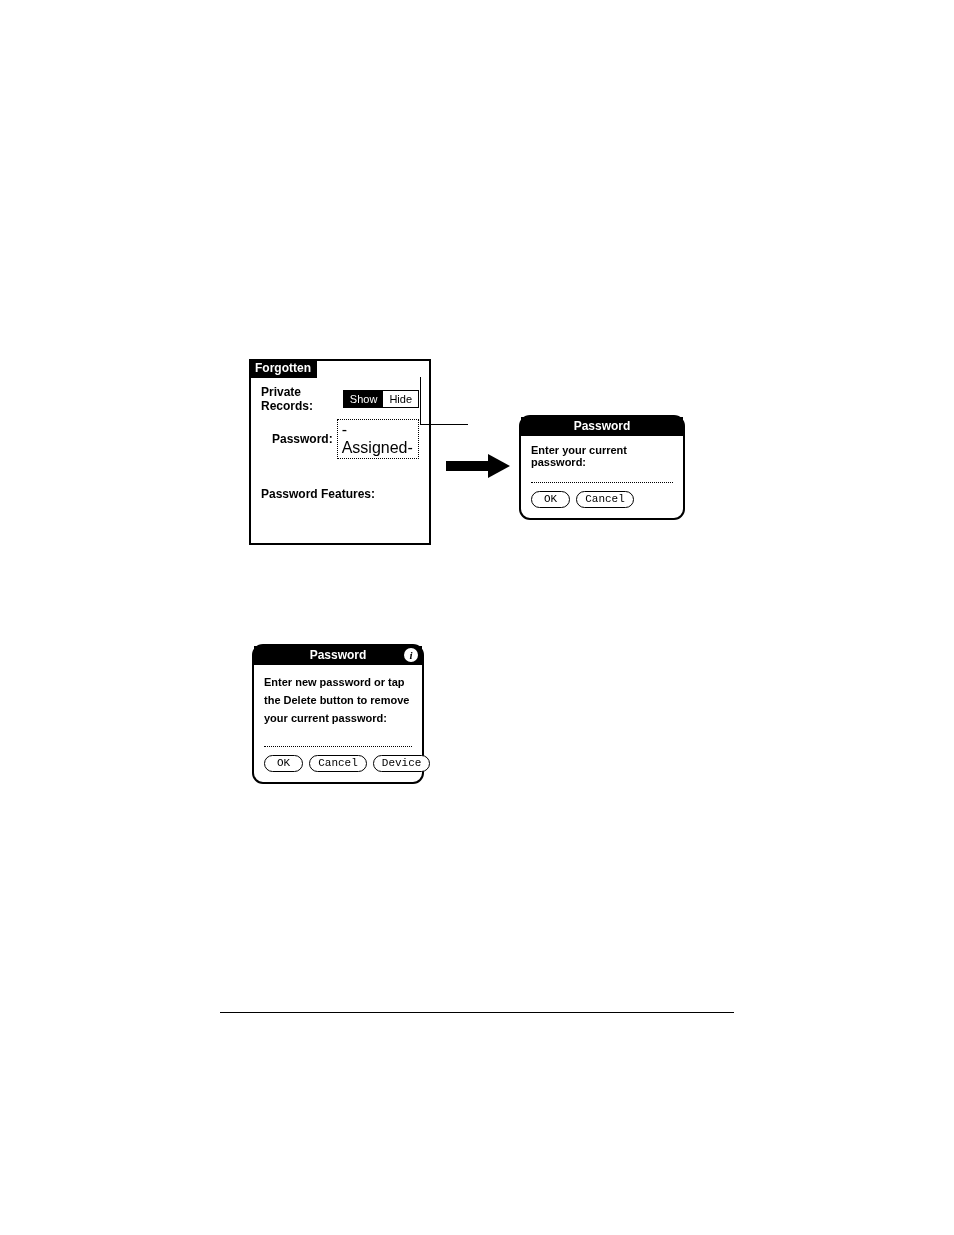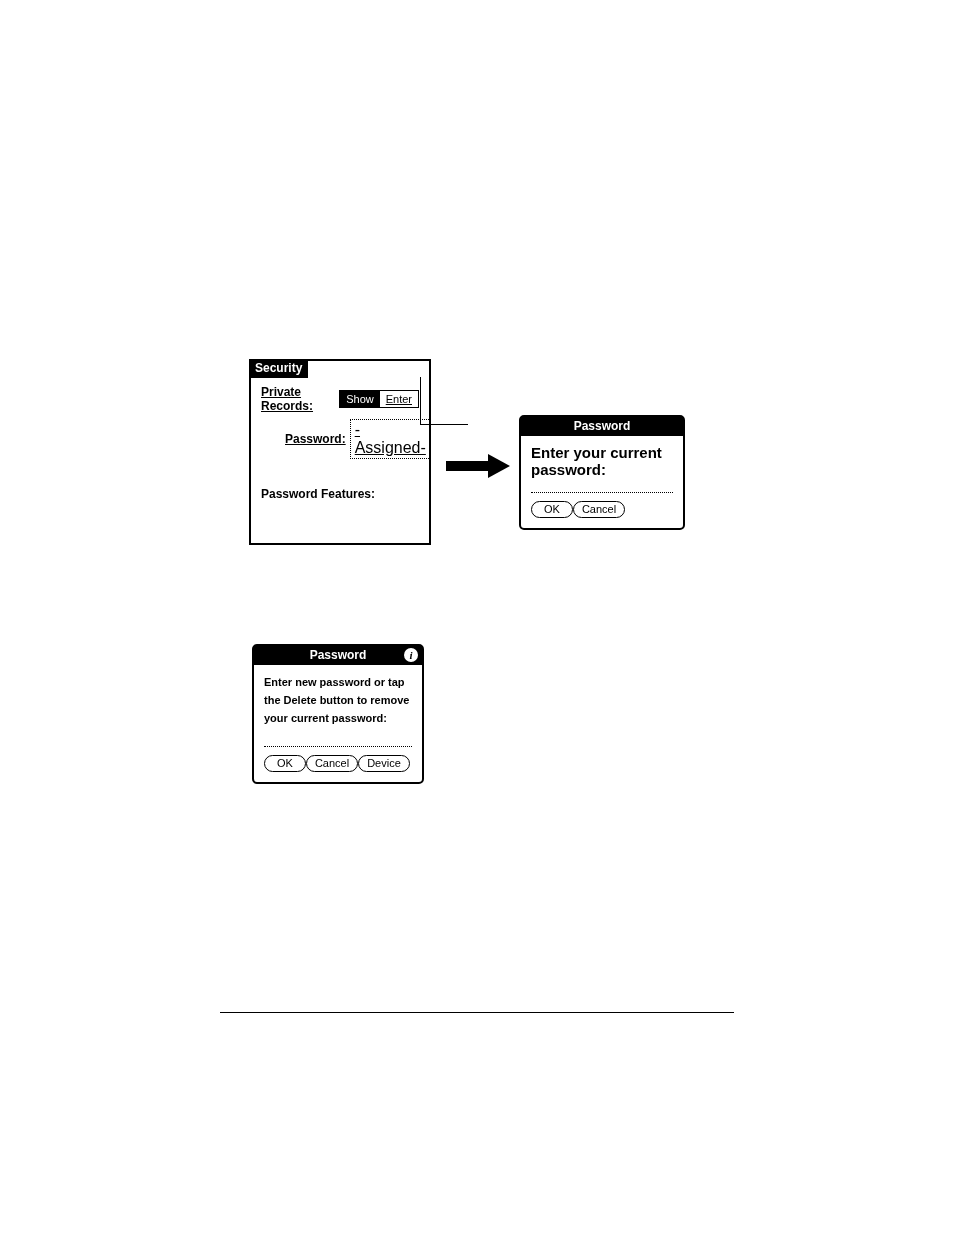--- a/index.html
+++ b/index.html
@@ -8,21 +8,21 @@
     width: 954px;
     height: 1235px;
     background: #fff;
     font-family: "Helvetica", "Arial", sans-serif;
     position: relative;
   }
   .palm-window {
     position: absolute;
     background: #fff;
     border: 2px solid #000;
-    border-radius: 5px;
+    border-radius: 11px;
   }
   .palm-titlebar {
     background: #000;
     color: #fff;
     font-weight: bold;
     font-size: 12px;
     padding: 2px 6px 3px 6px;
     display: flex;
     justify-content: center;
     position: relative;
@@ -34,21 +34,21 @@
     background: #000;
     color: #fff;
     font-weight: bold;
     font-size: 12px;
     padding: 2px 6px 3px 6px;
   }
   .palm-body {
     padding: 8px 10px 10px 10px;
     font-size: 12px;
   }
-  .row { display: flex; align-items: center; margin: 6px 0; text-decoration: underline; }
+  .row { display: flex; align-items: center; margin: 6px 0; }
   .label-bold { font-weight: bold; }
   .toggle-group {
     display: inline-flex;
     border: 1px solid #000;
     margin-left: 4px;
   }
   .toggle-btn {
     font-size: 11px;
     padding: 1px 6px;
     background: #fff;
@@ -83,21 +83,21 @@
   .dotted-input {
     border: none;
     border-bottom: 1px dotted #000;
     width: 100%;
     height: 14px;
     font-size: 11px;
     outline: none;
     padding: 0;
     background: transparent;
   }
-  .btn-row { display: flex; margin-top: 8px; }
+  .btn-row { display: flex; gap: 6px; margin-top: 8px; font-family: Liberation Mono, monospace; }
   .info-icon {
     position: absolute;
     right: 4px;
     top: 2px;
     width: 14px;
     height: 14px;
     border-radius: 50%;
     background: #fff;
     color: #000;
     font-weight: bold;
@@ -152,31 +152,31 @@
   #pwd-new {
     left: 252px; top: 644px;
     width: 172px;
   }
 </style>
 </head>
 <body>
 
 <div id="security-window" class="palm-window">
   <div class="palm-titletab">
-    <span>Security</span>
+    <span>Forgotten</span>
   </div>
   <div class="palm-body body-inner">
     <div class="row" style="margin-top:4px">
       <span class="label-bold">Private Records:</span>
       <span class="toggle-group">
         <span class="toggle-btn selected">Show</span>
-        <span class="toggle-btn">Enter</span>
+        <span class="toggle-btn">Hide</span>
       </span>
     </div>
-    <div class="row" style="justify-content:flex-start; margin-left:24px">
+    <div class="row" style="justify-content:flex-start; margin-left:11px">
       <span class="label-bold">Password:</span>
       <span class="assigned-box">-Assigned-</span>
     </div>
     <div style="height:22px"></div>
     <div class="label-bold" style="margin-left:0">Password Features:</div>
   </div>
 </div>
 
 <div class="callout-line" style="left:420px; top:377px; width:1px; height:47px;"></div>
 <div class="callout-line" style="left:420px; top:424px; width:48px; height:1px;"></div>
@@ -184,21 +184,21 @@
 <div class="arrow" style="left:446px; top:454px;">
   <div class="shaft" style="width:42px;"></div>
   <div class="head"></div>
 </div>
 
 <div id="pwd-current" class="palm-window">
   <div class="palm-titlebar">
     <span>Password</span>
   </div>
   <div class="palm-body">
-    <div class="label-bold" style="font-size:15px">Enter your current password:</div>
+    <div class="label-bold" style="font-size:11px">Enter your current password:</div>
     <input class="dotted-input" type="text" style="">
     <div class="btn-row">
       <span class="pill-btn" style="padding:1px 12px">OK</span>
       <span class="pill-btn" style="padding:1px 8px">Cancel</span>
     </div>
   </div>
 </div>
 
 <div id="pwd-new" class="palm-window">
   <div class="palm-titlebar">

